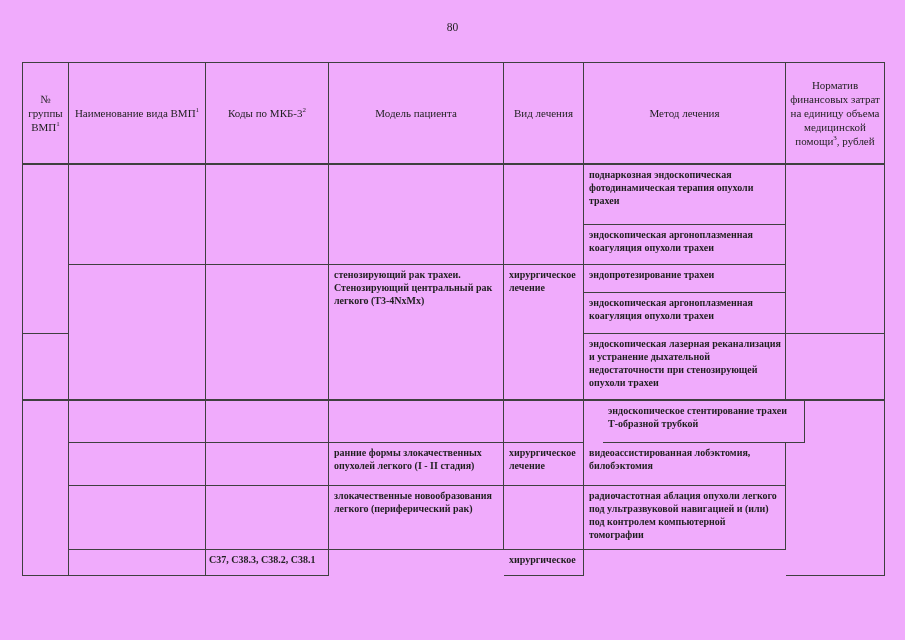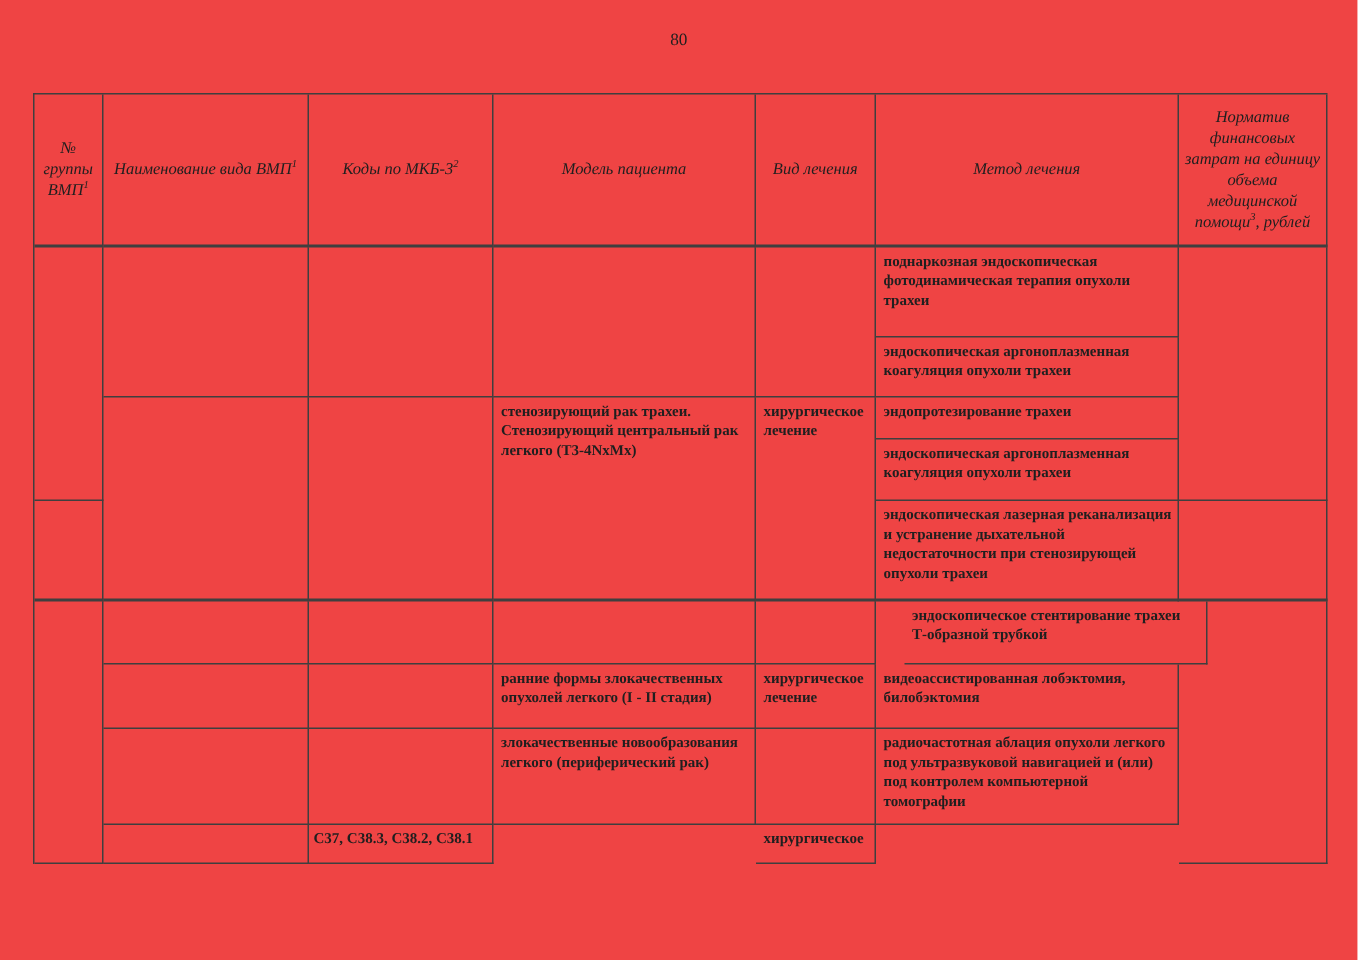--- a/index.html
+++ b/index.html
@@ -1,19 +1,19 @@
 <!DOCTYPE html>
 <html lang="ru"><head>
 <meta charset="utf-8">
 <style>
   html,body{margin:0;padding:0;background:#ffffff;}
   .sheet{
     position:relative;
     width:905px;height:640px;
-    background:#ef4444;
+    background:#f0abfc;
     font-family:"Liberation Serif","DejaVu Serif",serif;
     color:#1f1f1f;
     overflow:hidden;
   }
   .page-num{
     position:absolute;top:21px;left:0;width:905px;
     text-align:center;font-size:11.5px;color:#1f1f1f;
   }
   .tbl{
     position:absolute;left:22px;top:62px;
@@ -26,21 +26,20 @@
     border-right:1px solid #3f3f3f;
     border-bottom:1px solid #3f3f3f;
     overflow:hidden;
   }
   .hc{
     display:flex;align-items:center;justify-content:center;
     text-align:center;
     font-size:11px;line-height:14px;
     padding:2px 3px;
     border-bottom-width:2px;
-    font-style:italic;
   }
   .bc{
     font-size:10px;line-height:13px;
     padding:3px 4px 2px 5px;
     white-space:pre-wrap;
     text-align:left;
     font-weight:bold;
   }
   .thickb{border-bottom-width:2px;}
   .tight{white-space:nowrap;padding-left:3px;padding-right:18px;}

